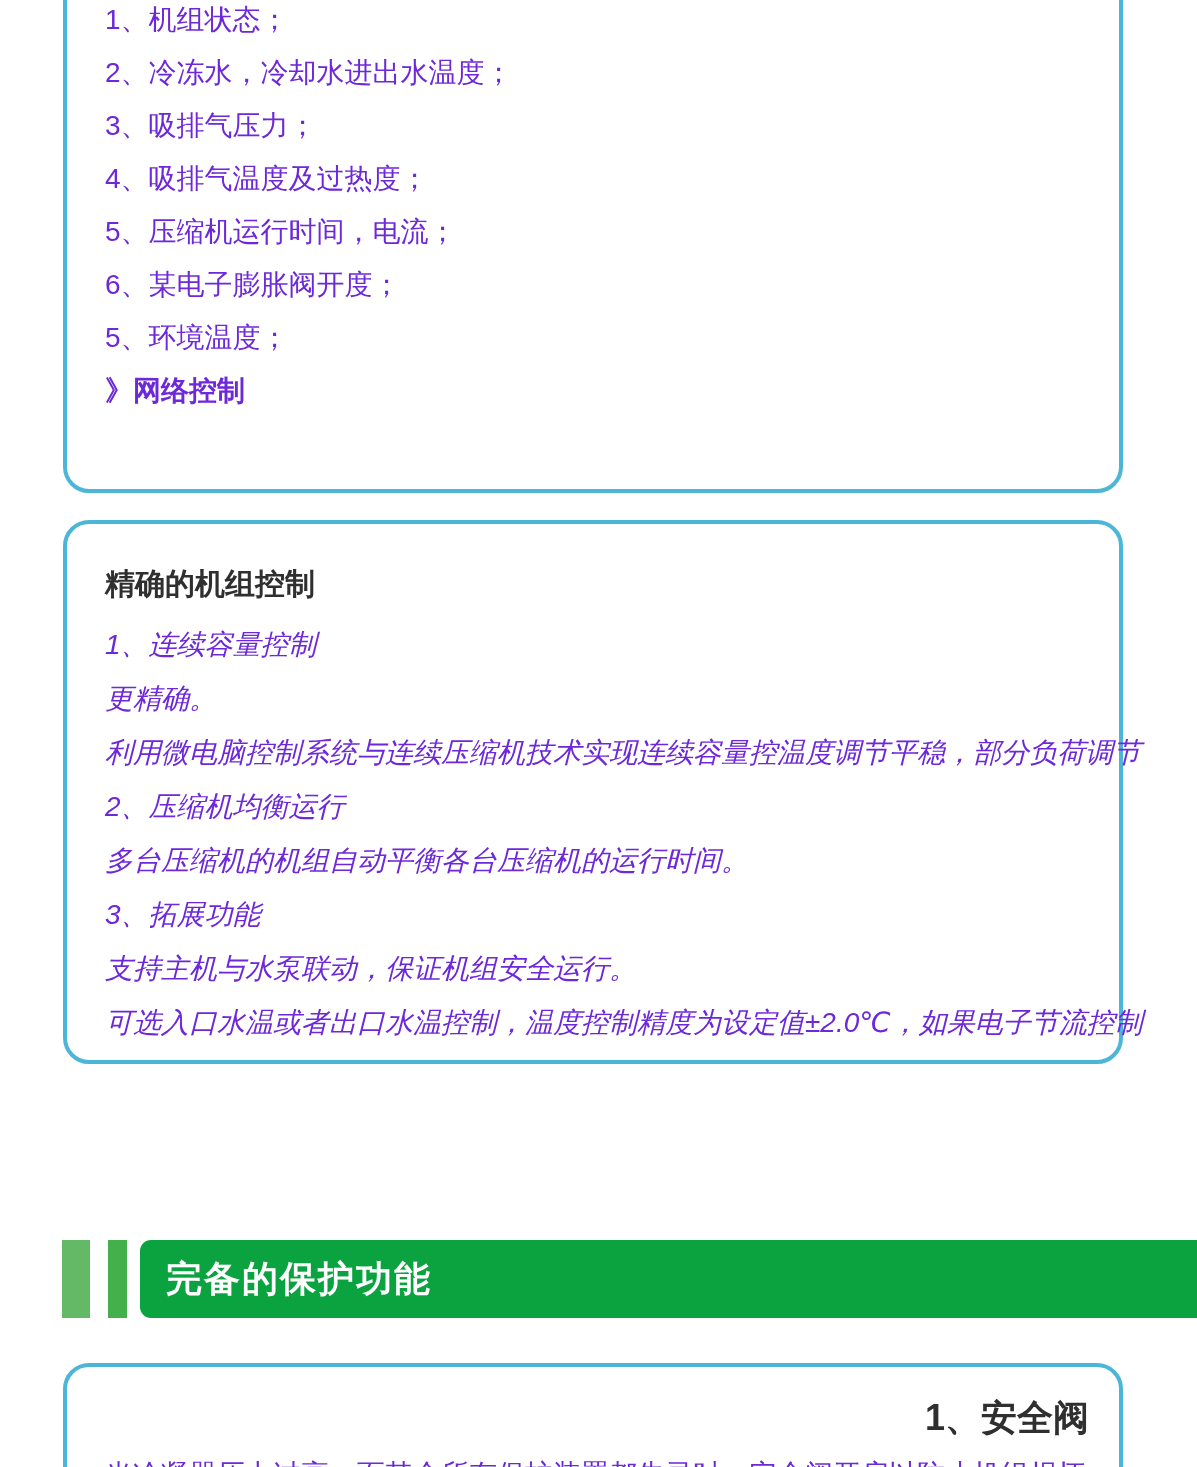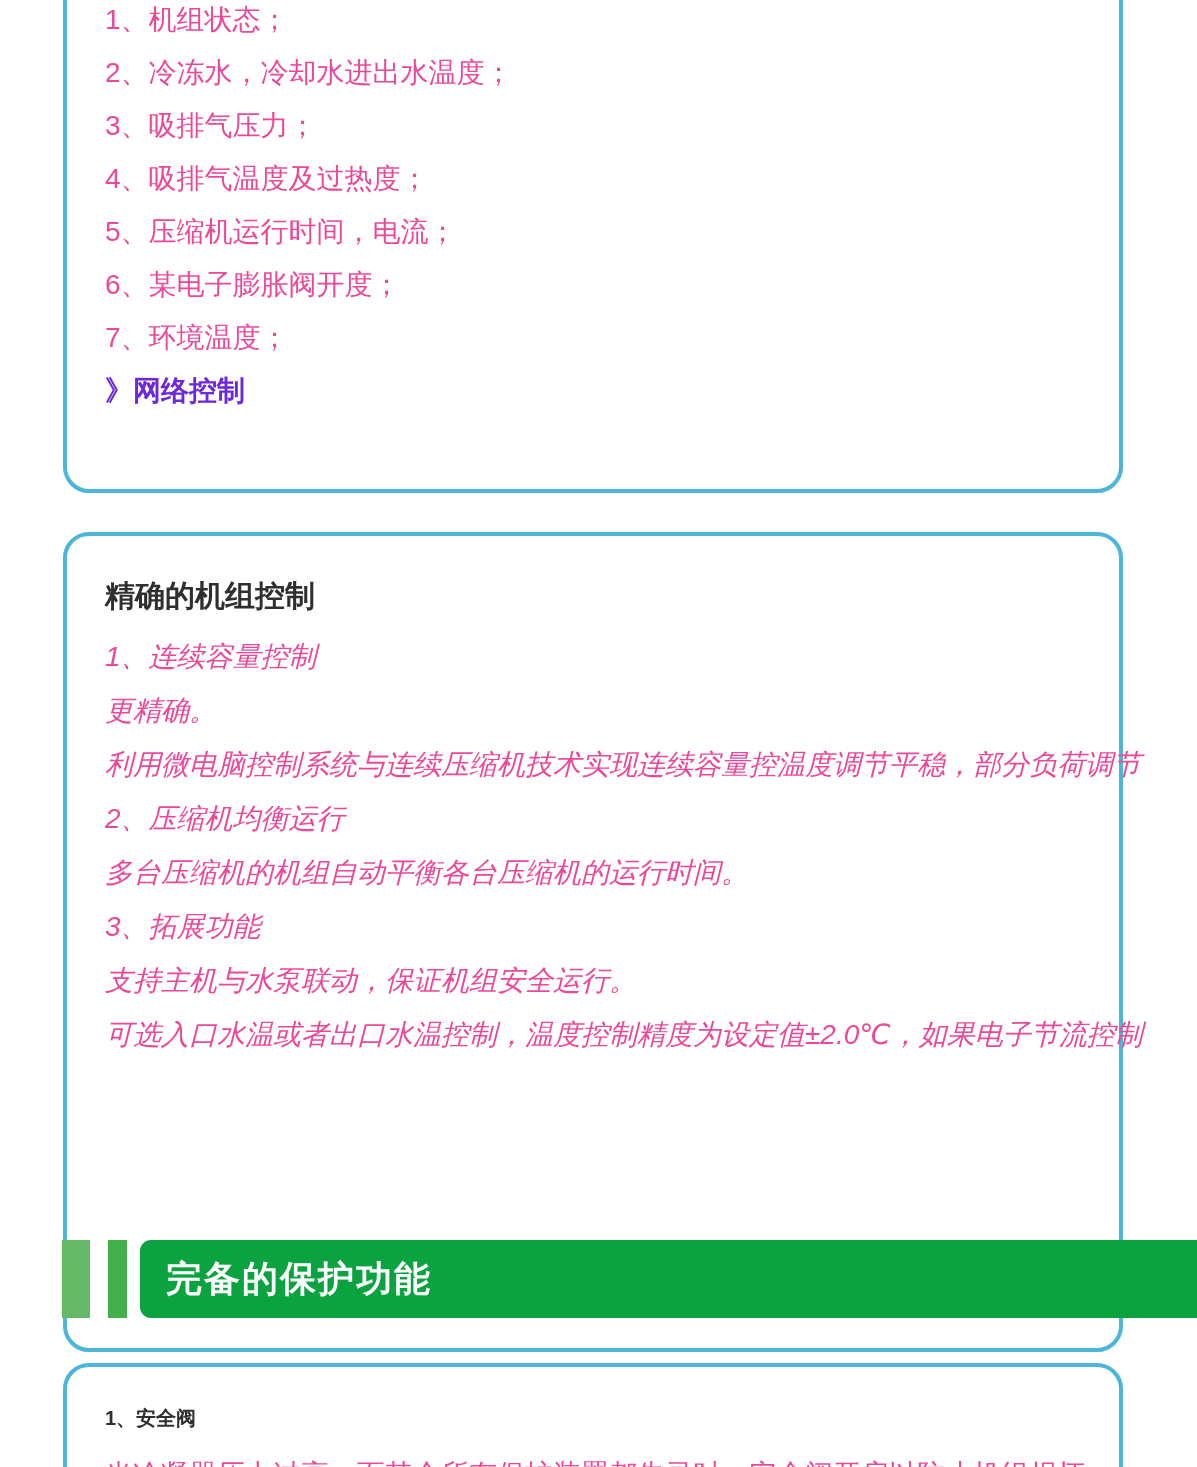--- a/index.html
+++ b/index.html
@@ -22,54 +22,54 @@
     border-radius: 26px;
     background: #ffffff;
     box-sizing: border-box;
   }
   .card1 {
     top: -80px;
     height: 573px;
     padding: 79px 30px 0 38px;
   }
   .card2 {
-    top: 532px;
-    height: 820px;
+    top: 520px;
+    height: 544px;
     padding: 42px 30px 0 38px;
   }
   .card3 {
     top: 1363px;
     height: 260px;
     padding: 33px 30px 0 38px;
   }
   .line {
     font-size: 28px;
     line-height: 34px;
     margin: 0 0 19px 0;
-    color: #ec4899;
+    color: #6d28d9;
     white-space: nowrap;
   }
   .card2 .line { margin-bottom: 20px; font-style: italic; }
   .subheading {
     font-size: 28px;
     line-height: 34px;
     margin: 0 0 19px 0;
     font-weight: 700;
     color: #6d28d9;
     white-space: nowrap;
   }
   .card-heading {
     font-size: 30px;
     line-height: 36px;
     margin: 0 0 26px 0;
     font-weight: 700;
     color: #2f2f2f;
     white-space: nowrap;
   }
-  .card3 .card-heading { font-size: 20px; margin-bottom: 22px; }
+  .card3 .card-heading { font-size: 36px; margin-bottom: 22px; text-align: right; }
   .banner-row {
     position: absolute;
     top: 1240px;
     left: 0;
     width: 1197px;
     height: 78px;
   }
   .accent-bar-1 {
     position: absolute;
     left: 62px;
@@ -110,21 +110,21 @@
 </head>
 <body>
 
 <div class="card card1">
   <p class="line">1、机组状态；</p>
   <p class="line">2、冷冻水，冷却水进出水温度；</p>
   <p class="line">3、吸排气压力；</p>
   <p class="line">4、吸排气温度及过热度；</p>
   <p class="line">5、压缩机运行时间，电流；</p>
   <p class="line">6、某电子膨胀阀开度；</p>
-  <p class="line">7、环境温度；</p>
+  <p class="line">5、环境温度；</p>
   <p class="subheading">》网络控制</p>
 </div>
 
 <div class="card card2">
   <p class="card-heading">精确的机组控制</p>
   <p class="line">1、连续容量控制</p>
   <p class="line">更精确。</p>
   <p class="line">利用微电脑控制系统与连续压缩机技术实现连续容量控温度调节平稳，部分负荷调节</p>
   <p class="line">2、压缩机均衡运行</p>
   <p class="line">多台压缩机的机组自动平衡各台压缩机的运行时间。</p>

